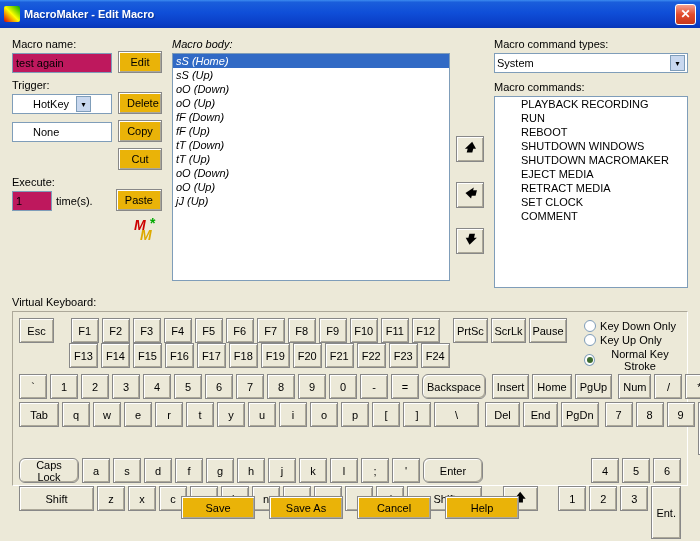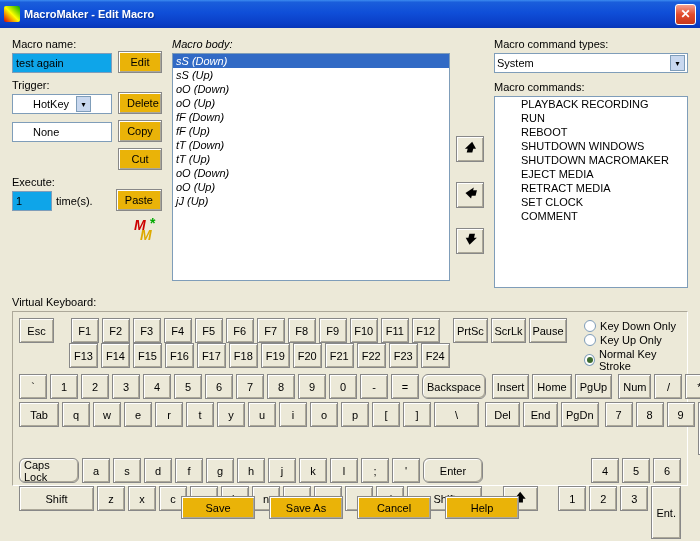--- a/index.html
+++ b/index.html
@@ -7,41 +7,41 @@
 .titlebar { height: 28px; background: linear-gradient(to bottom, #3c8cf0 0%, #1a5edb 8%, #0f4ed8 45%, #0a3ec6 85%, #0836b8 100%); display: flex; align-items: center; padding: 0 4px; color: white; font-weight: bold; font-size: 13px; }
 .titlebar-icon { width: 16px; height: 16px; margin-right: 4px; background: linear-gradient(45deg,#d00,#ff0,#0a0); border-radius: 2px; display:inline-block;}
 .titlebar-text { flex: 1; text-shadow: 1px 1px 1px rgba(0,0,0,.3); }
 .close-btn { width: 21px; height: 21px; background: linear-gradient(to bottom,#f5a090,#e24b2c 50%,#c8381c); border: 1px solid #fff; border-radius: 3px; color: white; font-weight: bold; display: flex; align-items: center; justify-content: center; font-family: Arial; font-size: 12px; }
 .content { background: #ece9d8; padding: 10px 12px; height: 513px; }
 .top { display: flex; gap: 10px; height: 248px; }
 .col1 { width: 150px; }
 .col2 { flex: 1; font-style: italic; }
 .col3 { width: 194px; }
 .label { display:block; margin-bottom: 3px; color:#000; }
-.tinput { width: 100px; height: 20px; border: 1px solid #7f9db9; background: #0ea5e9; padding: 2px 3px; }
+.tinput { width: 100px; height: 20px; border: 1px solid #7f9db9; background: #be185d; padding: 2px 3px; }
 .btn { height: 22px; border: 1px solid #888; background: #eab308; padding: 0 8px; min-width: 44px; box-shadow: inset 1px 1px 0 #fff, inset -1px -1px 0 #aca899; cursor:pointer;}
 .row1 { display: flex; gap: 6px; margin-bottom: 6px; align-items:flex-end;}
 .dd { width: 100px; height: 20px; border: 1px solid #7f9db9; background: #fff; padding: 1px 20px; display:flex; align-items:center; justify-content:space-between;}
 .dd-arrow{width:15px;height:16px;background:#c9d8ef;border:1px solid #7f9db9;display:flex;align-items:center;justify-content:center;font-size:8px;}
 .listbox { border: 1px solid #7f9db9; background: #fff; overflow:hidden;}
 .listbox-item { padding: 1px 3px; white-space:nowrap;}
 .listbox-item.sel { background: #316ac5; color: #fff; }
 .macro-body-row { display:flex; gap:6px; height:100%; }
 .body-list { flex:1; height: 228px;}
 .arrow-col { width: 28px; display:flex; flex-direction:column; justify-content:center; gap:20px; padding-top:35px;}
 .arrow-btn { width:28px; height:26px; border:1px solid #888; background:#ece9d8; box-shadow: inset 1px 1px 0 #fff, inset -1px -1px 0 #aca899; display:flex;align-items:center;justify-content:center; font-size:14px; font-weight:bold;}
 .full-dd { width: 100%; height: 20px; border: 1px solid #7f9db9; background: #fff; padding: 1px 2px; display:flex; align-items:center; justify-content:space-between; margin-bottom: 8px;}
 .cmd-list { height: 192px; padding-left: 23px; }
 .mm-icon { width:30px; height:28px; display:inline-block; position:relative;}
 .mm-icon::before{content:"M";position:absolute;left:2px;top:0;color:#c00;font-weight:bold;font-size:14px;font-style:italic;}
 .mm-icon::after{content:"M";position:absolute;left:8px;top:10px;color:#da0;font-weight:bold;font-size:14px;font-style:italic;}
 .mm-asterisk{position:absolute;left:18px;top:-2px;color:#0a0;font-size:14px;font-weight:bold;}
 .vk-section { margin-top: 10px; }
 .vk-frame { border: 1px solid #fff; border-top-color:#aca899; border-left-color:#aca899; padding: 6px; margin-top:2px; height:175px;}
-.kb-row { display:flex; gap:3px; margin-bottom:3px; align-items:stretch;}
+.kb-row { display:flex; gap:3px; margin-bottom:3px; align-items:stretch;text-align:center;}
 .key { border:1px solid #888; background:#ece9d8; box-shadow: inset 1px 1px 0 #fff, inset -1px -1px 0 #aca899; display:flex; align-items:center; justify-content:center; height:25px; min-width:28px; padding:0 4px; cursor:pointer; font-size:11px;}
 .key.w35{min-width:35px;} .key.w40{min-width:40px;} .key.w45{min-width:45px;} .key.w60{min-width:60px;border-radius:6px;} .key.w75{min-width:75px;}
 .gap8{width:8px;} .gap12{width:12px;}
 .kb-group { display:flex; gap:3px;}
 .radio-grp { display:flex; flex-direction:column; gap:2px; padding-left:4px; padding-top:2px;}
 .radio-item { display:flex; align-items:center; gap:4px;}
 .radio { width:12px; height:12px; border:1px solid #7f9db9; border-radius:50%; background:#fff; display:flex; align-items:center; justify-content:center;}
 .radio.checked::after{content:"";width:6px;height:6px;background:#3d6b2f;border-radius:50%;}
 .bottom-btns { display:flex; justify-content:center; gap:14px; margin-top:10px;}
 .bottom-btns .btn { min-width:74px; height:23px;}
@@ -99,21 +99,21 @@
       </div>
       <div style="text-align:right;margin-top:4px">
         <span class="mm-icon"><span class="mm-asterisk">*</span></span>
       </div>
     </div>
 
     <div class="col2">
       <span class="label">Macro body:</span>
       <div class="macro-body-row">
         <div class="listbox body-list" id="body-list">
-            <div class="listbox-item sel">sS (Down)</div>
+            <div class="listbox-item sel">sS (Home)</div>
             <div class="listbox-item">sS (Up)</div>
             <div class="listbox-item">oO (Down)</div>
             <div class="listbox-item">oO (Up)</div>
             <div class="listbox-item">fF (Down)</div>
             <div class="listbox-item">fF (Up)</div>
             <div class="listbox-item">tT (Down)</div>
             <div class="listbox-item">tT (Up)</div>
             <div class="listbox-item">oO (Down)</div>
             <div class="listbox-item">oO (Up)</div>
             <div class="listbox-item">jJ (Up)</div>

